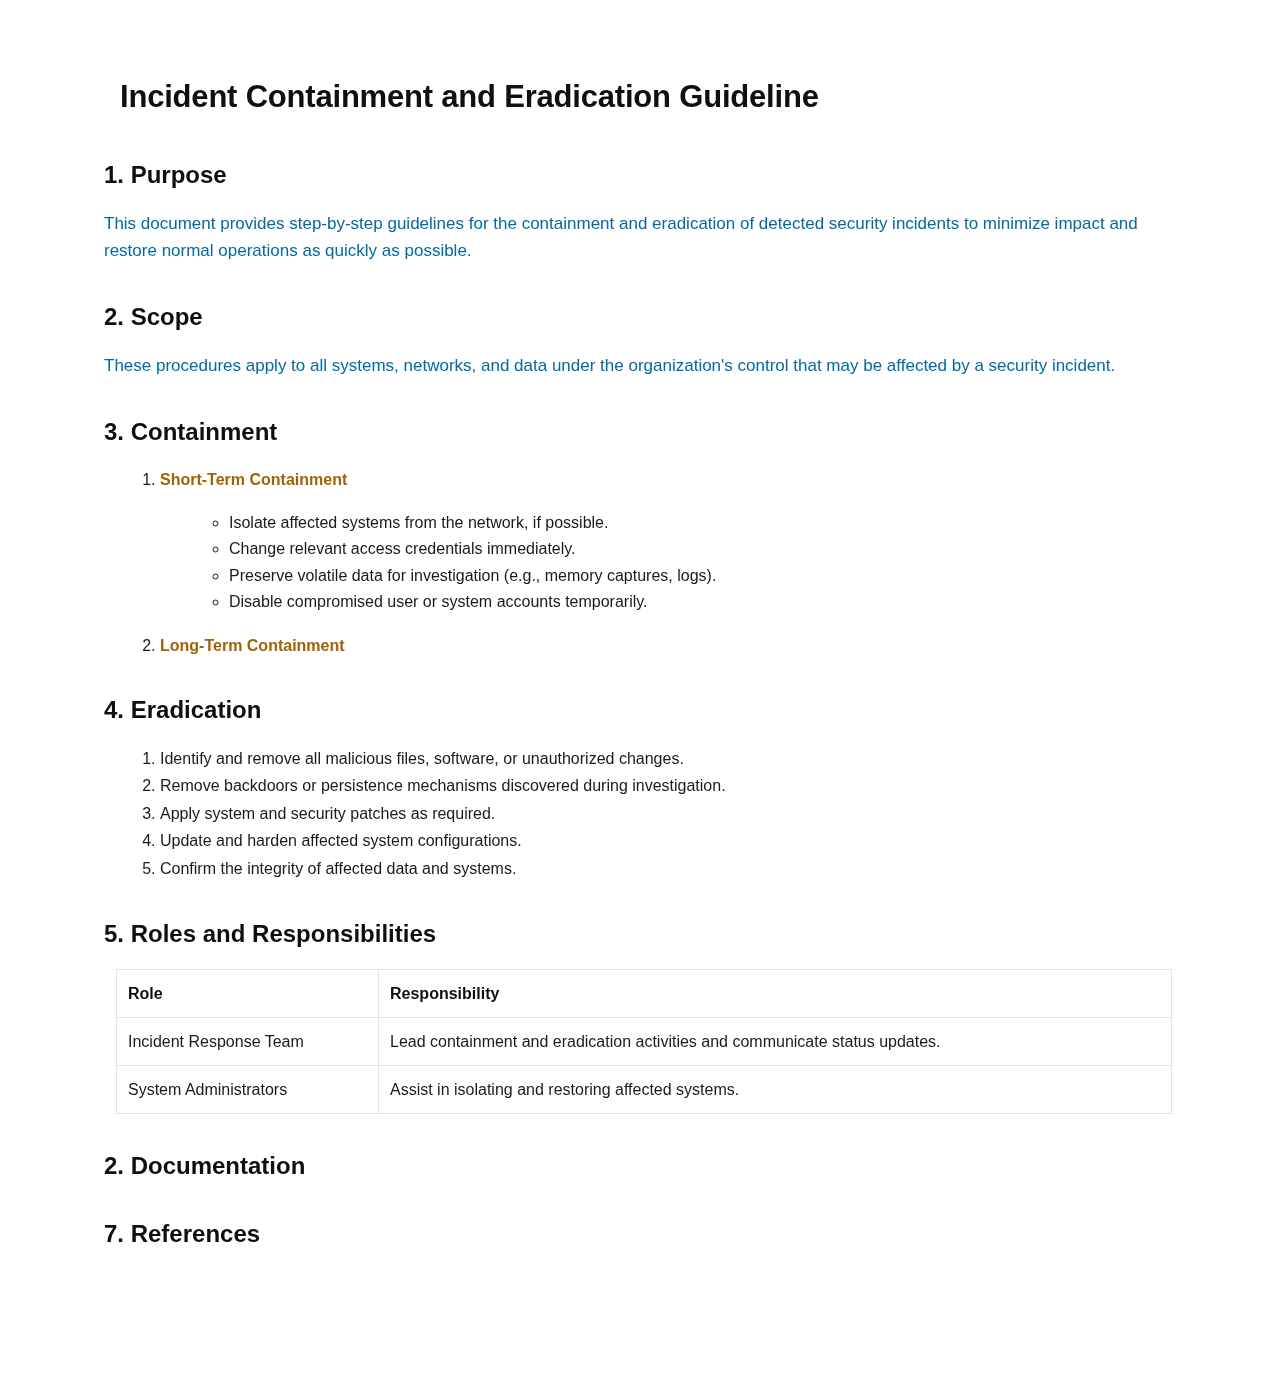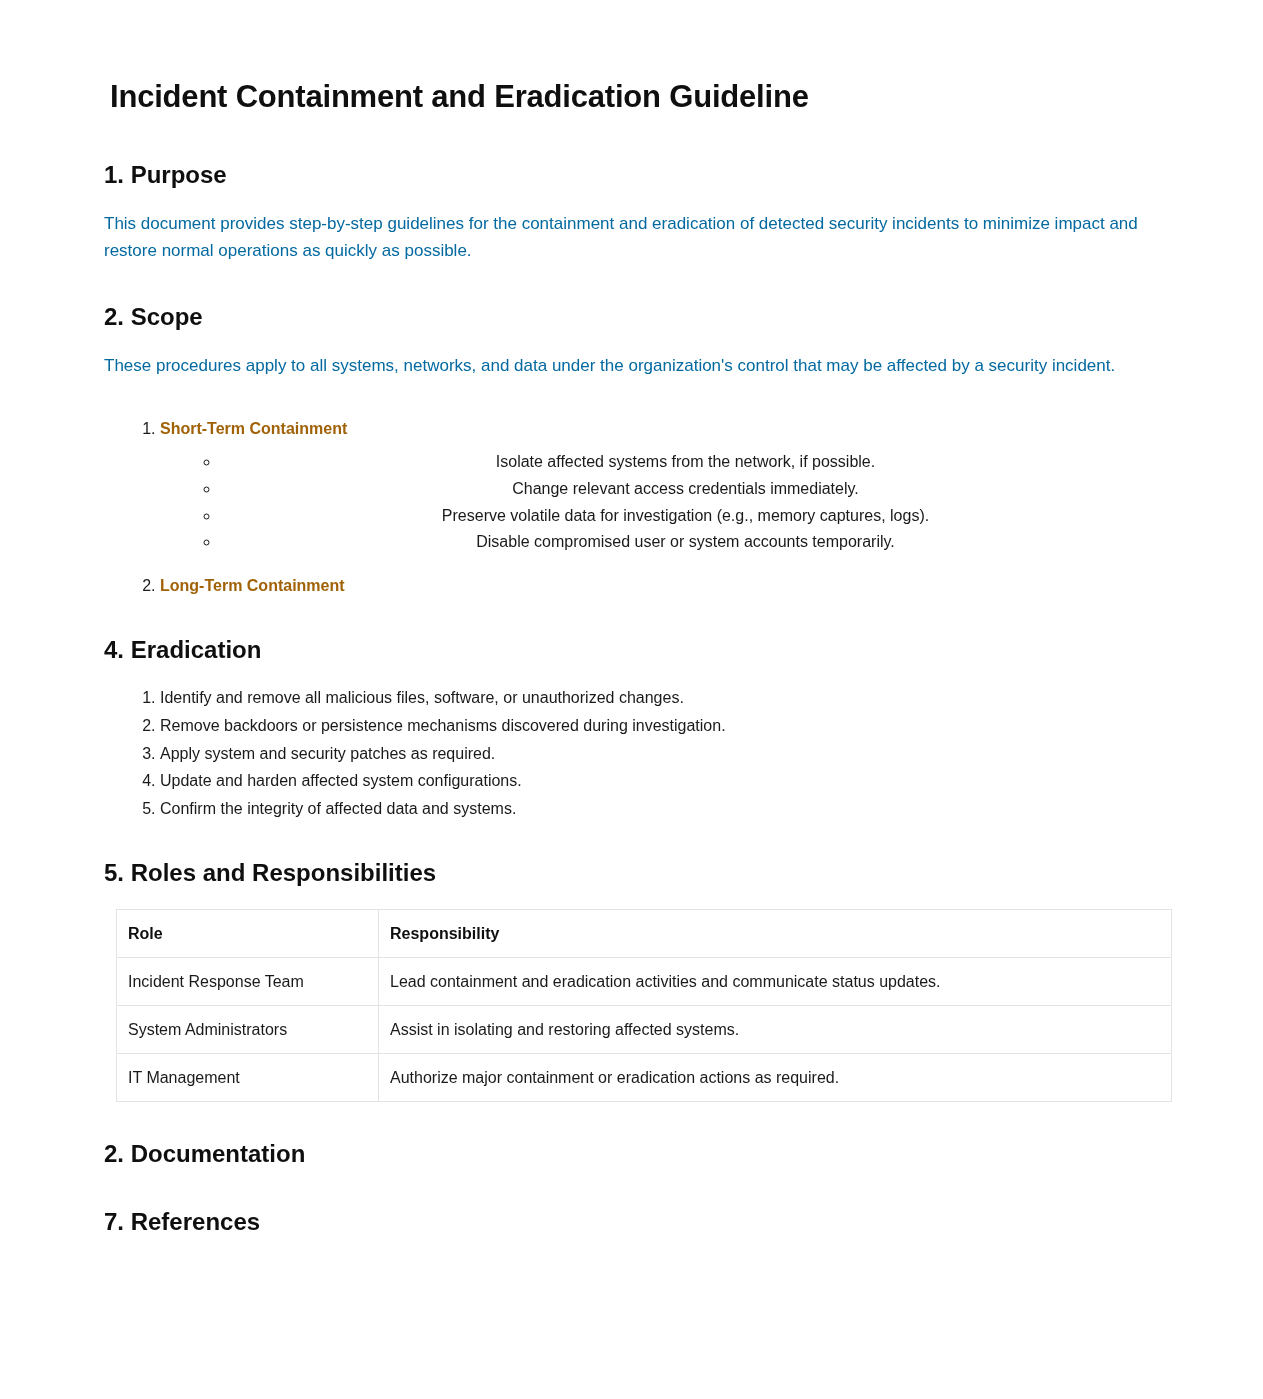--- a/index.html
+++ b/index.html
@@ -17,21 +17,21 @@
   .page {
     padding: 78px 104px 60px 104px;
     box-sizing: border-box;
     width: 1263px;
   }
   .doc-title {
     font-size: 31px;
     font-weight: 700;
     letter-spacing: -0.2px;
     line-height: 1.25;
-    margin: 0 0 42px 6px;
+    margin: 0 0 42px 16px;
     color: #0f0f0f;
   }
   .section-heading {
     font-size: 24px;
     font-weight: 700;
     line-height: 1.3;
     margin: 0 0 20px 0;
     color: #0f0f0f;
   }
   .section {
@@ -58,26 +58,25 @@
     margin-bottom: 18px;
   }
   ol.top-list > li.group:last-child {
     margin-bottom: 0;
   }
   ol.top-list > li.group > .group-label {
     font-weight: 700;
     color: #a16207;
   }
   ul.sub-list {
-    margin: 8px;
+    margin: 17px;
     padding-left: 52px;
     list-style-type: circle;
     font-size: 16px;
     line-height: 1.6;
-    text-align: center;
   }
   ul.sub-list > li {
     margin-bottom: 1px;
   }
   ul.bullet-list {
     margin: 0;
     padding-left: 56px;
     list-style-type: disc;
     font-size: 16px;
     line-height: 1.62;
@@ -119,20 +118,21 @@
     <h2 class="section-heading">1. Purpose</h2>
     <p class="body-text">This document provides step-by-step guidelines for the containment and eradication of detected security incidents to minimize impact and restore normal operations as quickly as possible.</p>
   </div>
 
   <div class="section">
     <h2 class="section-heading">2. Scope</h2>
     <p class="body-text">These procedures apply to all systems, networks, and data under the organization's control that may be affected by a security incident.</p>
   </div>
 
   <div class="section">
+    <h2 class="section-heading">3. Containment</h2>
     <ol class="top-list">
       <li class="group">
         <span class="group-label">Short-Term Containment</span>
         <ul class="sub-list">
           <li>Isolate affected systems from the network, if possible.</li>
           <li>Change relevant access credentials immediately.</li>
           <li>Preserve volatile data for investigation (e.g., memory captures, logs).</li>
           <li>Disable compromised user or system accounts temporarily.</li>
         </ul>
       </li>
@@ -168,24 +168,20 @@
       </thead>
       <tbody>
         <tr>
           <td>Incident Response Team</td>
           <td>Lead containment and eradication activities and communicate status updates.</td>
         </tr>
         <tr>
           <td>System Administrators</td>
           <td>Assist in isolating and restoring affected systems.</td>
         </tr>
-        <tr>
-          <td>IT Management</td>
-          <td>Authorize major containment or eradication actions as required.</td>
-        </tr>
       </tbody>
     </table>
   </div>
 
   <div class="section">
     <h2 class="section-heading">2. Documentation</h2>
   </div>
 
   <div class="section">
     <h2 class="section-heading">7. References</h2>

